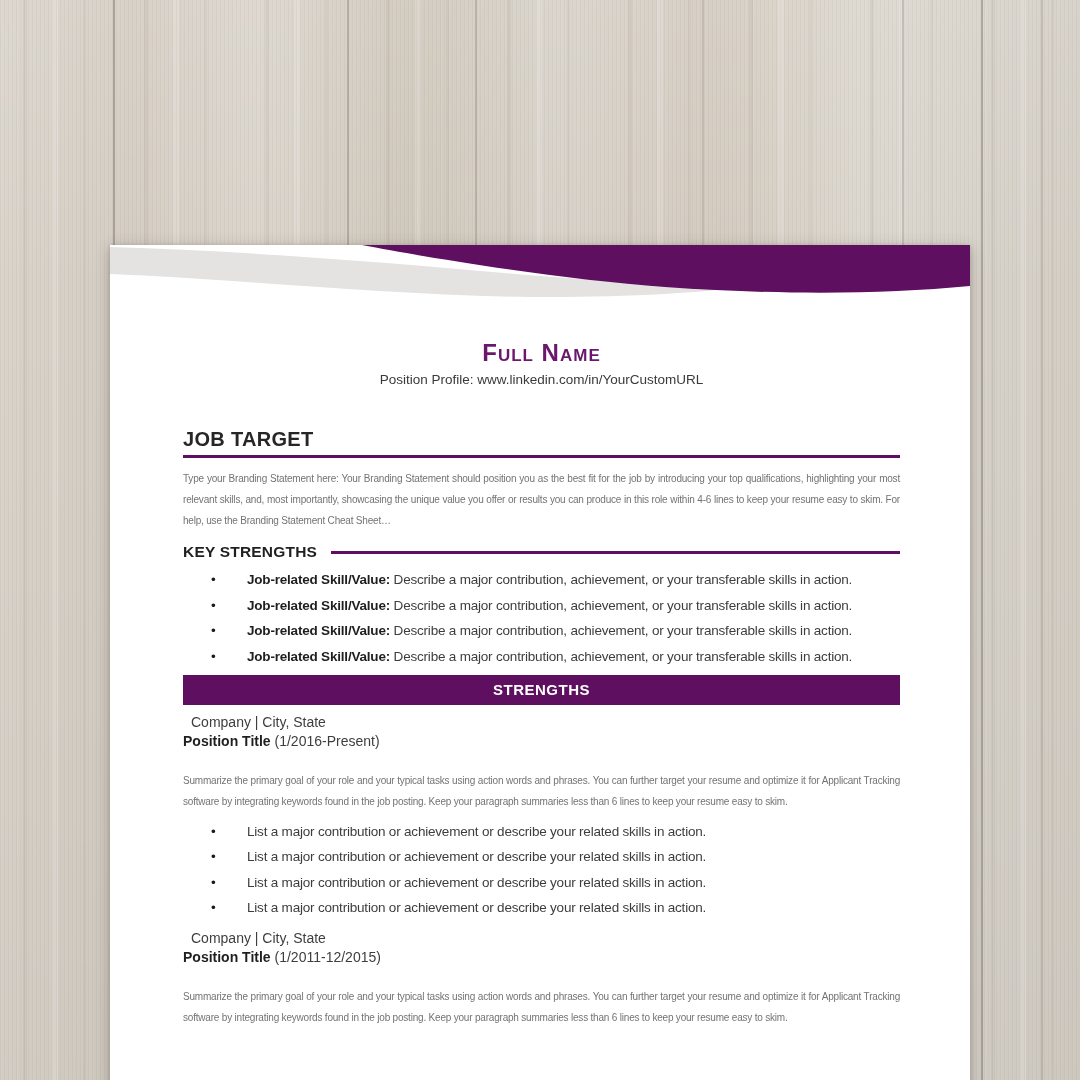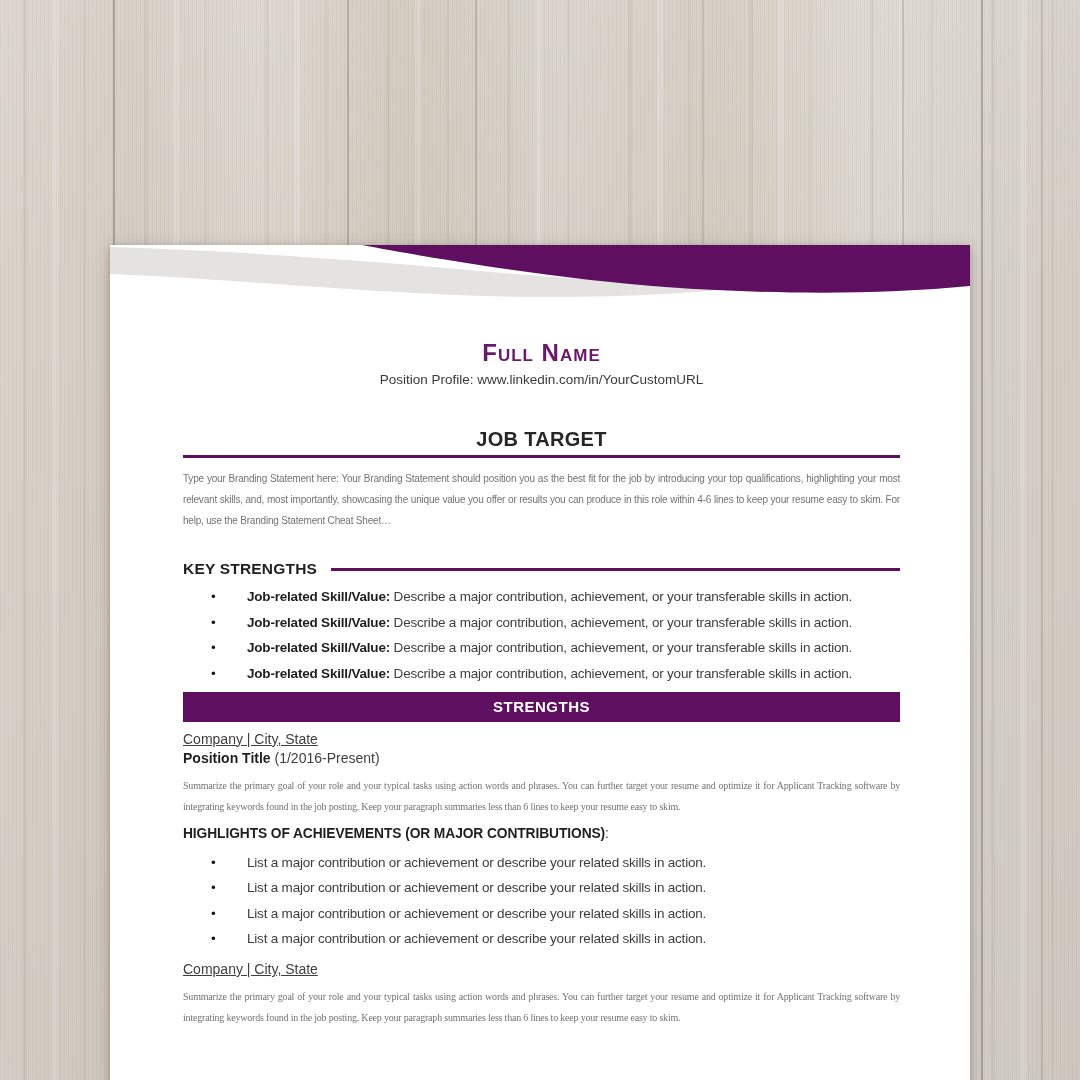--- a/index.html
+++ b/index.html
@@ -48,51 +48,51 @@
   .name{
     margin:96px 0 0;text-align:center;
     font-size:24px;font-weight:bold;color:#6a176c;
     font-variant:small-caps;letter-spacing:1px;line-height:24px;
   }
   .contact{margin:6px 0 0;text-align:center;font-size:13.5px;color:#3a3a3a;line-height:18px;}
   .contact + .contact{margin-top:2px;}
 
   
   .jt-title{
-    margin:40px 0 0;text-align:center;
+    margin:40px 0 0;text-align:left;
     font-size:20px;font-weight:bold;color:#262626;letter-spacing:.3px;line-height:20px;
   }
   .rule{margin-top:6px;height:3px;background:#5e0f60;}
   .para{
     margin:10px 0 0;font-size:10px;line-height:21px;color:#737373;
     text-align:justify;letter-spacing:-0.2px;
   }
-  .ks-row{margin-top:30px;display:flex;align-items:center;gap:14px;}
+  .ks-row{margin-top:13px;display:flex;align-items:center;gap:14px;}
   .sub-title{margin:0;font-size:15.5px;font-weight:bold;color:#1f1f1f;line-height:16px;white-space:nowrap;letter-spacing:.2px;}
   .ks-line{flex:1;height:3px;background:#5e0f60;}
 
   
   ul.bullets{margin:10px 0 0;padding:0;list-style:none;}
   ul.bullets li{
     position:relative;padding-left:64px;margin-bottom:6.5px;
     font-size:13.5px;line-height:19px;color:#3d3d3d;
     letter-spacing:-0.2px;white-space:nowrap;
   }
   ul.bullets li::before{content:"\2022";position:absolute;left:28px;top:0;color:#1a1a1a;}
   ul.bullets li b{color:#1f1f1f;}
 
   
   .banner{
     margin-top:9px;height:30px;line-height:30px;background:#5e0f60;
     color:#ffffff;font-weight:bold;font-size:15px;text-align:center;letter-spacing:.5px;
   }
-  .company{margin:8px 0 0;font-size:14px;color:#3e3e3e;line-height:18px;text-decoration:underline;}
+  .company{margin:8px 8px 0;font-size:14px;color:#3e3e3e;line-height:18px;}
   .position{margin:1px 0 0;font-size:14px;color:#3e3e3e;line-height:18px;}
   .position b{color:#1f1f1f;}
-  .summary{margin-top:8px;font-family:Liberation Serif, serif;}
+  .summary{margin-top:20px;}
   .hl-title{margin:8px 0 0;font-size:13.8px;font-weight:bold;color:#1f1f1f;line-height:18px;letter-spacing:-0.1px;}
   .hl-title .colon{font-weight:normal;color:#3e3e3e;}
   .job2{margin-top:12px;}
 </style>
 </head>
 <body>
 
 <div class="scene">
   <div class="page">
 
@@ -137,36 +137,37 @@
         <span>STRENGTHS</span>
       </div>
 
       <p class="company">Company | City, State</p>
       <p class="position">
         <b>Position Title</b>
         <span>(1/2016-Present)</span>
       </p>
       <p class="para summary">Summarize the primary goal of your role and your typical tasks using action words and phrases. You can further target your resume and optimize it for Applicant Tracking software by integrating keywords found in the job posting. Keep your paragraph summaries less than 6 lines to keep your resume easy to skim.</p>
 
-      <p class="hl-title">
-        <span>HIGHLIGHTS OF ACHIEVEMENTS (OR MAJOR CONTRIBUTIONS)</span><span class="colon">:</span>
-      </p>
       <ul class="bullets">
         <li>
           <span>List a major contribution or achievement or describe your related skills in action.</span>
         </li>
         <li>
           <span>List a major contribution or achievement or describe your related skills in action.</span>
         </li>
         <li>
           <span>List a major contribution or achievement or describe your related skills in action.</span>
         </li>
         <li>
           <span>List a major contribution or achievement or describe your related skills in action.</span>
         </li>
       </ul>
 
       <p class="company job2">Company | City, State</p>
+      <p class="position">
+        <b>Position Title</b>
+        <span>(1/2011-12/2015)</span>
+      </p>
       <p class="para summary">Summarize the primary goal of your role and your typical tasks using action words and phrases. You can further target your resume and optimize it for Applicant Tracking software by integrating keywords found in the job posting. Keep your paragraph summaries less than 6 lines to keep your resume easy to skim.</p>
 
     </div>
   </div>
 </div>
 
 </body></html>

